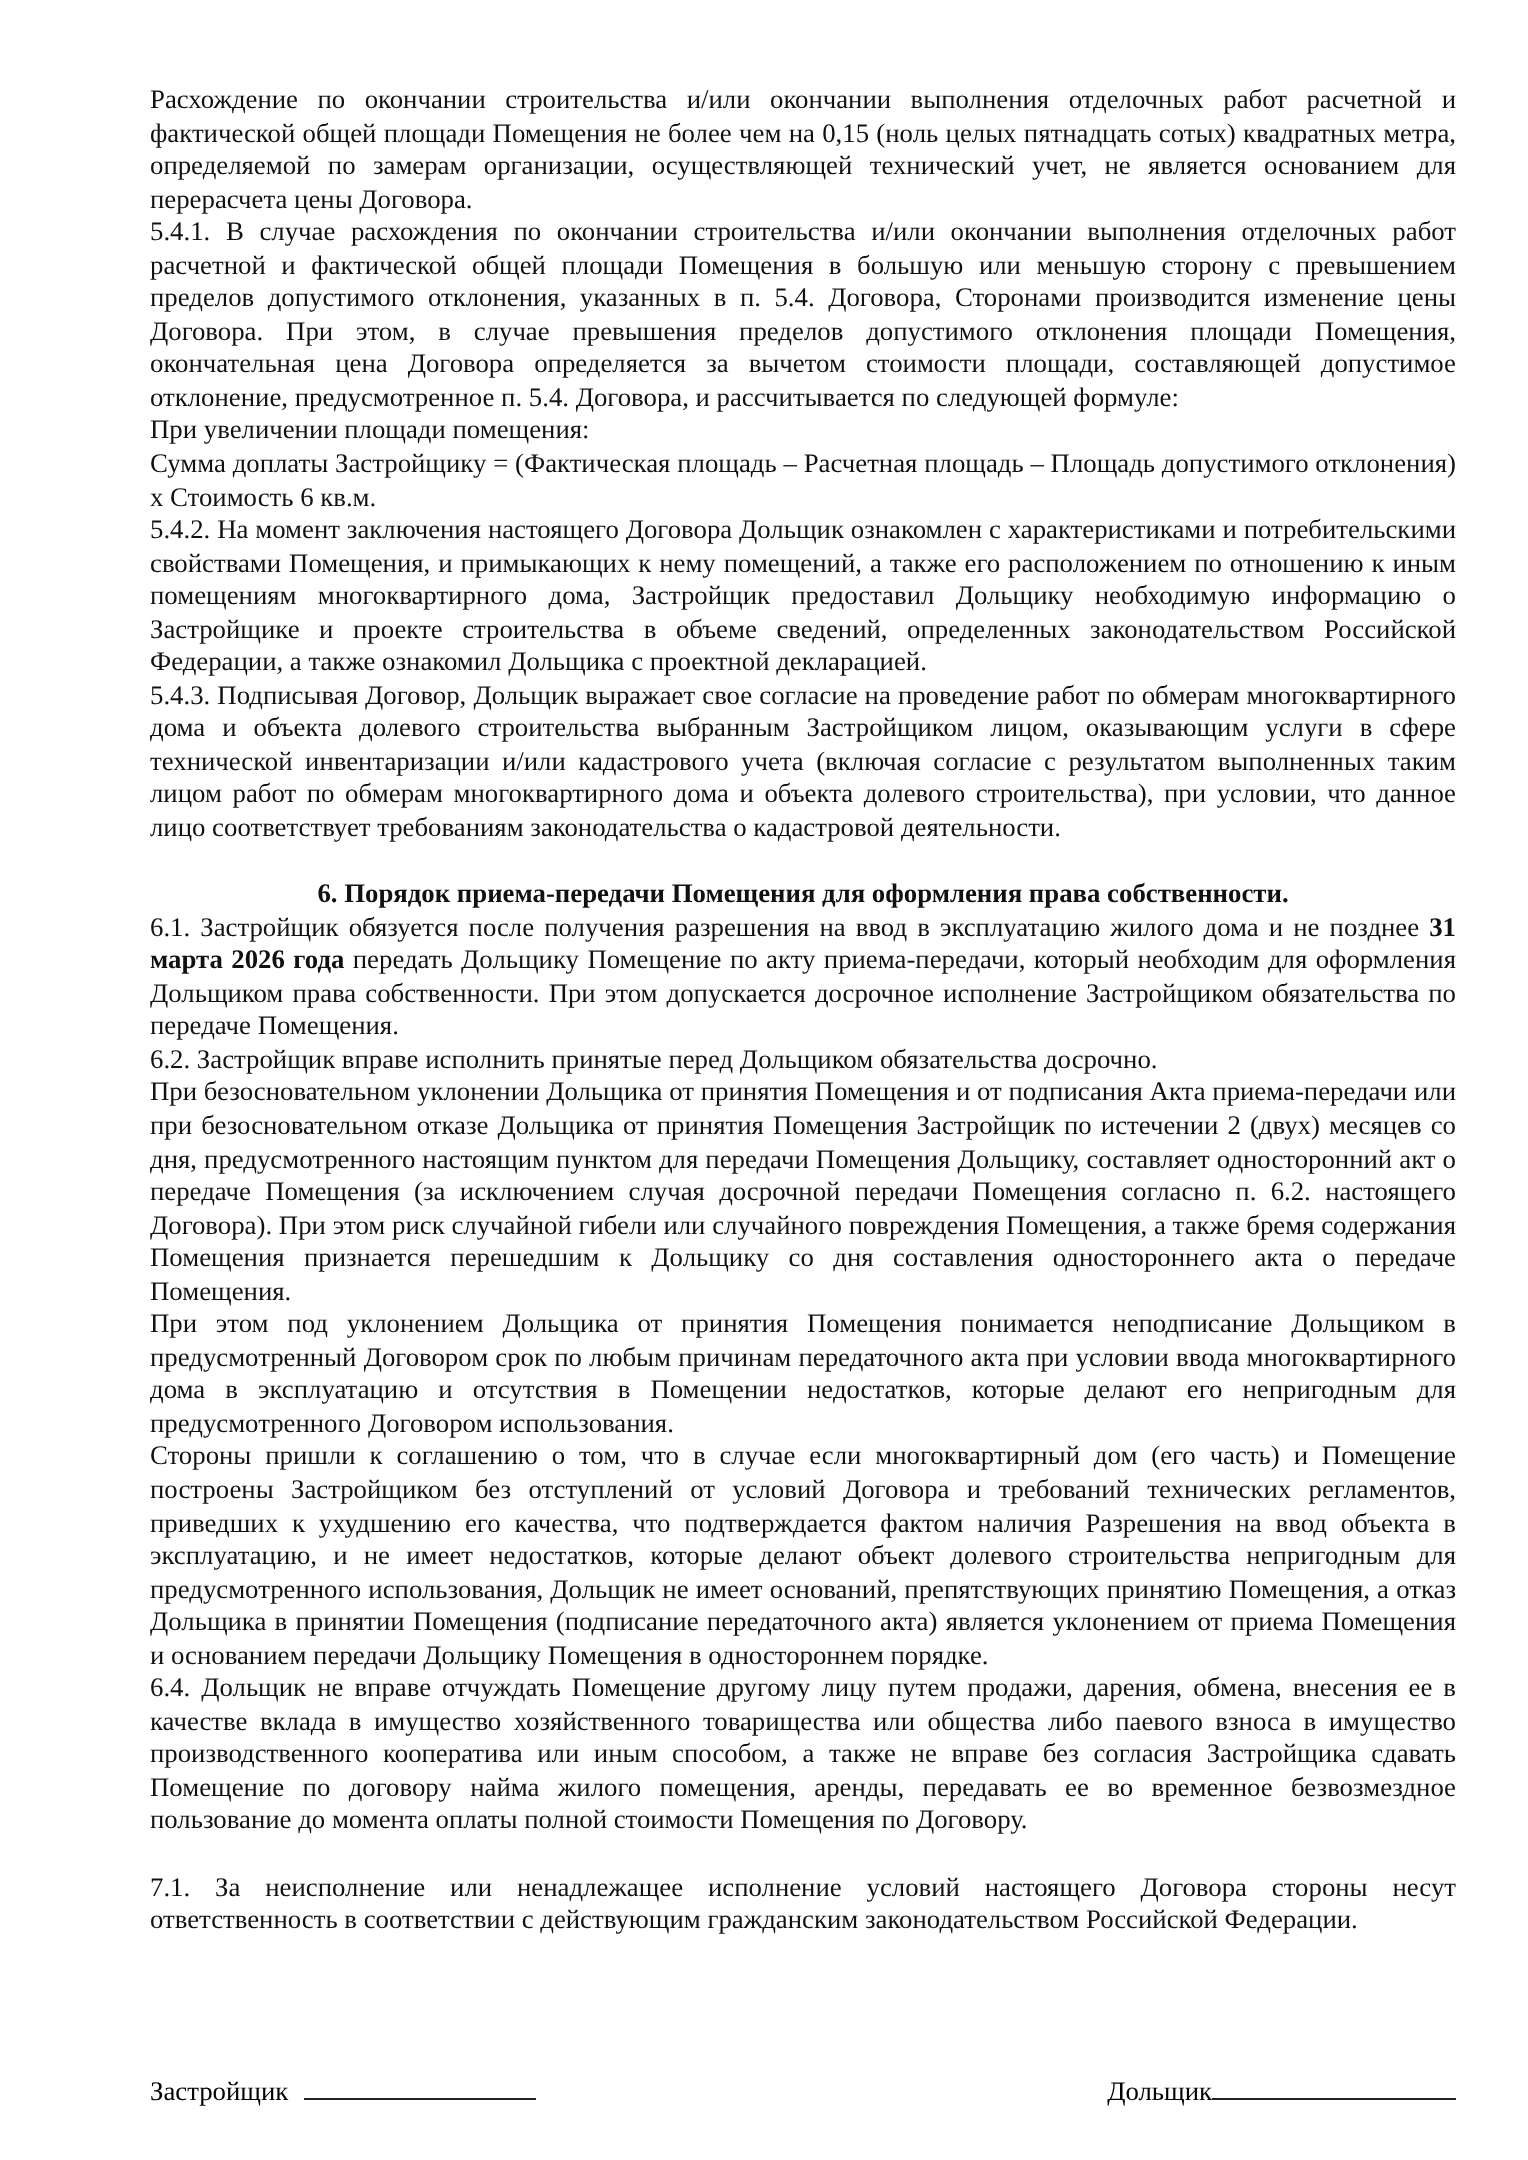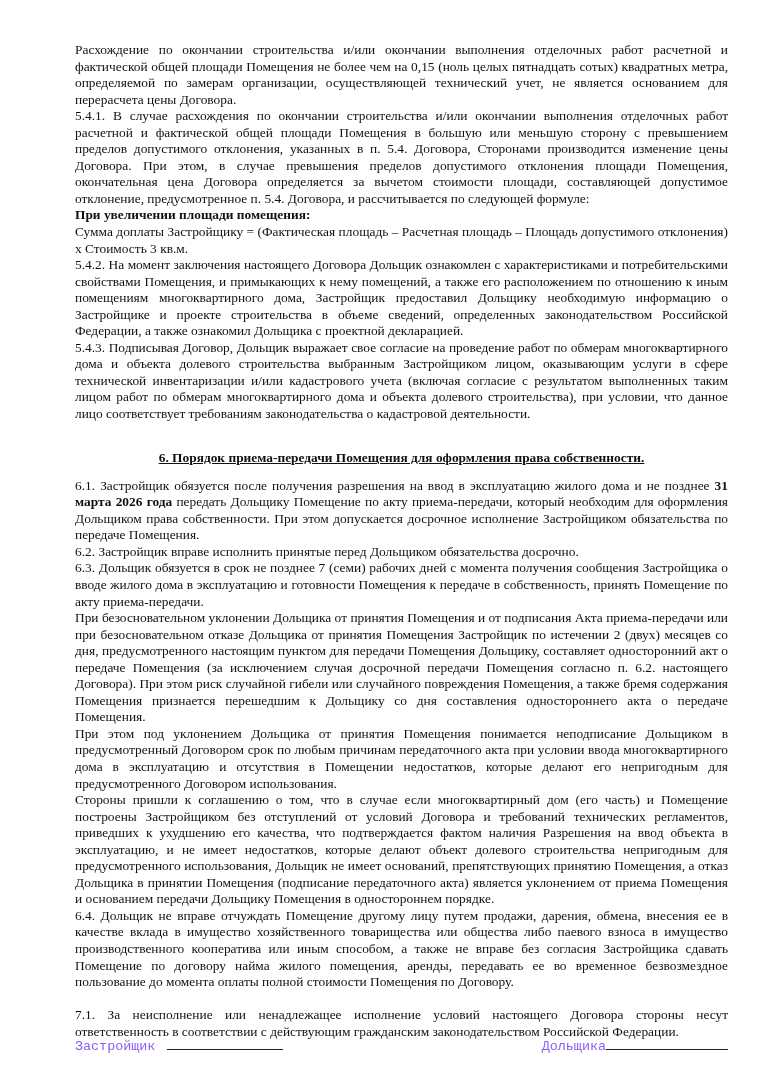--- a/index.html
+++ b/index.html
@@ -3,56 +3,55 @@
 <meta charset="utf-8">
 <style>
   html, body { margin: 0; padding: 0; background: #ffffff; }
   body { width: 764px; height: 1080px; overflow: hidden; position: relative; }
   .page {
     position: absolute; left: 75px; top: 42px; width: 653px;
     font-family: "Liberation Serif", "DejaVu Serif", serif;
     font-size: 13.4px; line-height: 16.55px; color: #111;
   }
   .p { margin: 0; text-align: justify; }
-  .p.left { text-align: left; font-weight: bold; }
+  .p.left { text-align: left; }
   .blank { height: 16.55px; }
-  .heading { margin: 11px; text-align: center; font-weight: bold; text-decoration: underline; }
+  .heading { margin: 0; text-align: center; font-weight: bold; }
   b { font-weight: bold; }
   .sign {
     position: absolute; top: 1037px; left: 75px; width: 653px;
-    font-family: Liberation Mono, monospace;
-    font-size: 13.4px; color: #8b5cf6; display: flex; justify-content: space-between;
+    font-family: Liberation Serif, serif;
+    font-size: 13.4px; color: #000000; display: flex; justify-content: space-between;
   }
   .sign .line { display: inline-block; border-bottom: 1px solid #222; height: 12px; vertical-align: baseline; }
 </style>
 </head>
 <body>
 
 <div class="page">
   <p class="p">Расхождение по окончании строительства и/или окончании выполнения отделочных работ расчетной и фактической общей площади Помещения не более чем на 0,15 (ноль целых пятнадцать сотых) квадратных метра, определяемой по замерам организации, осуществляющей технический учет, не является основанием для перерасчета цены Договора.</p>
   <p class="p">5.4.1. В случае расхождения по окончании строительства и/или окончании выполнения отделочных работ расчетной и фактической общей площади Помещения в большую или меньшую сторону с превышением пределов допустимого отклонения, указанных в п. 5.4. Договора, Сторонами производится изменение цены Договора. При этом, в случае превышения пределов допустимого отклонения площади Помещения, окончательная цена Договора определяется за вычетом стоимости площади, составляющей допустимое отклонение, предусмотренное п. 5.4. Договора, и рассчитывается по следующей формуле:</p>
   <p class="p left">При увеличении площади помещения:</p>
-  <p class="p">Сумма доплаты Застройщику = (Фактическая площадь – Расчетная площадь – Площадь допустимого отклонения) х Стоимость 3 кв.м.</p>
+  <p class="p">Сумма доплаты Застройщику = (Фактическая площадь – Расчетная площадь – Площадь допустимого отклонения) х Стоимость 6 кв.м.</p>
   <p class="p">5.4.2. На момент заключения настоящего Договора Дольщик ознакомлен с характеристиками и потребительскими свойствами Помещения, и примыкающих к нему помещений, а также его расположением по отношению к иным помещениям многоквартирного дома, Застройщик предоставил Дольщику необходимую информацию о Застройщике и проекте строительства в объеме сведений, определенных законодательством Российской Федерации, а также ознакомил Дольщика с проектной декларацией.</p>
   <p class="p">5.4.3. Подписывая Договор, Дольщик выражает свое согласие на проведение работ по обмерам многоквартирного дома и объекта долевого строительства выбранным Застройщиком лицом, оказывающим услуги в сфере технической инвентаризации и/или кадастрового учета (включая согласие с результатом выполненных таким лицом работ по обмерам многоквартирного дома и объекта долевого строительства), при условии, что данное лицо соответствует требованиям законодательства о кадастровой деятельности.</p>
   <div class="blank"></div>
   <p class="heading">6. Порядок приема-передачи Помещения для оформления права собственности.</p>
   <p class="p"><span>6.1. Застройщик обязуется после получения разрешения на ввод в эксплуатацию жилого дома и не позднее </span><b>31 марта 2026 года</b><span> передать Дольщику Помещение по акту приема-передачи, который необходим для оформления Дольщиком права собственности. При этом допускается досрочное исполнение Застройщиком обязательства по передаче Помещения.</span></p>
   <p class="p">6.2. Застройщик вправе исполнить принятые перед Дольщиком обязательства досрочно.</p>
-  <p class="p">6.3. Дольщик обязуется в срок не позднее 7 (семи) рабочих дней с момента получения сообщения Застройщика о вводе жилого дома в эксплуатацию и готовности Помещения к передаче в собственность, принять Помещение по акту приема-передачи.</p>
   <p class="p">При безосновательном уклонении Дольщика от принятия Помещения и от подписания Акта приема-передачи или при безосновательном отказе Дольщика от принятия Помещения Застройщик по истечении 2 (двух) месяцев со дня, предусмотренного настоящим пунктом для передачи Помещения  Дольщику, составляет односторонний акт о передаче Помещения  (за исключением случая досрочной передачи Помещения  согласно п. 6.2. настоящего Договора). При этом риск случайной гибели или случайного повреждения Помещения, а также бремя содержания Помещения признается перешедшим к Дольщику со дня составления одностороннего акта о передаче Помещения.</p>
   <p class="p">При этом под уклонением Дольщика от принятия Помещения понимается неподписание Дольщиком в предусмотренный Договором срок по любым причинам передаточного акта при условии ввода многоквартирного дома в эксплуатацию и отсутствия в Помещении недостатков, которые делают его непригодным для предусмотренного Договором использования.</p>
   <p class="p">Стороны пришли к соглашению о том, что в случае если многоквартирный дом (его часть) и Помещение построены Застройщиком без отступлений от условий Договора и требований технических регламентов, приведших к ухудшению его качества, что подтверждается фактом наличия Разрешения на ввод объекта в эксплуатацию, и не имеет недостатков, которые делают объект долевого строительства непригодным для предусмотренного использования, Дольщик не имеет оснований, препятствующих принятию Помещения, а отказ Дольщика  в принятии Помещения (подписание передаточного акта) является уклонением от приема Помещения  и основанием передачи Дольщику Помещения  в одностороннем порядке.</p>
   <p class="p">6.4. Дольщик не вправе отчуждать Помещение другому лицу путем продажи, дарения, обмена, внесения ее в качестве вклада в имущество хозяйственного товарищества или общества либо паевого взноса в имущество производственного кооператива или иным способом, а также не вправе без согласия Застройщика сдавать Помещение по договору найма жилого помещения, аренды, передавать ее во временное безвозмездное пользование до момента оплаты полной стоимости Помещения по Договору.</p>
   <div class="blank"></div>
   <p class="p">7.1. За неисполнение или ненадлежащее исполнение условий настоящего Договора стороны несут ответственность в соответствии с действующим гражданским законодательством Российской Федерации.</p>
 
 </div>
 
 <div class="sign">
   <div>
     <span>Застройщик</span>
     <span class="line" style="width:116px; margin-left:4px;"></span>
   </div>
   <div>
-    <span>Дольщика</span><span class="line" style="width:122px;"></span>
+    <span>Дольщик</span><span class="line" style="width:122px;"></span>
   </div>
 </div>
 
 </body></html>

